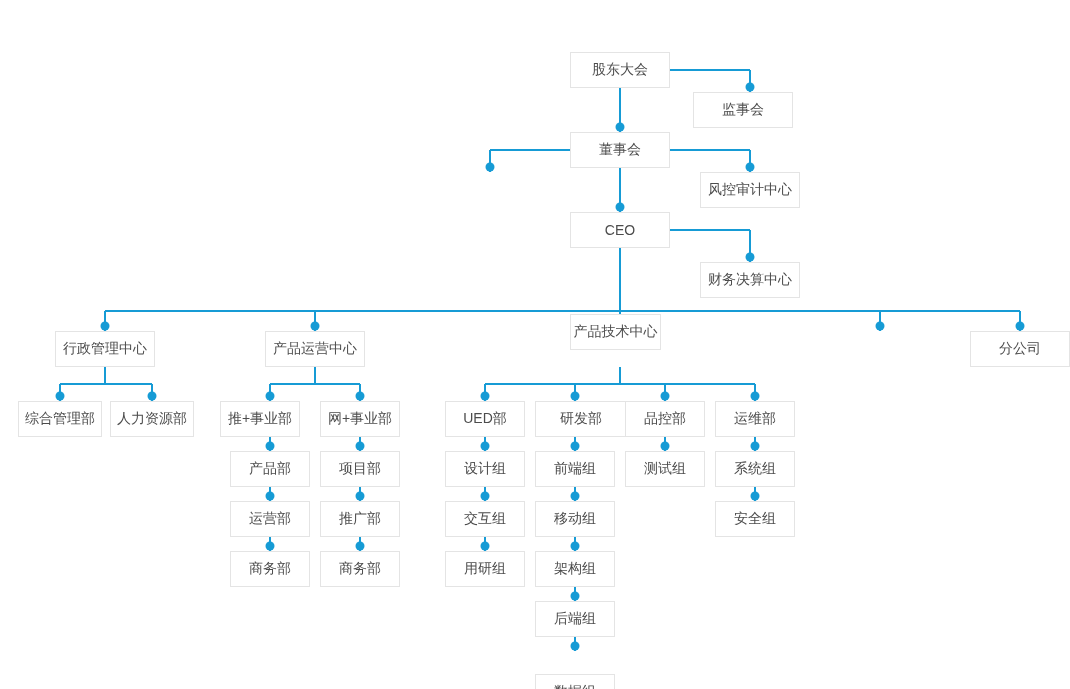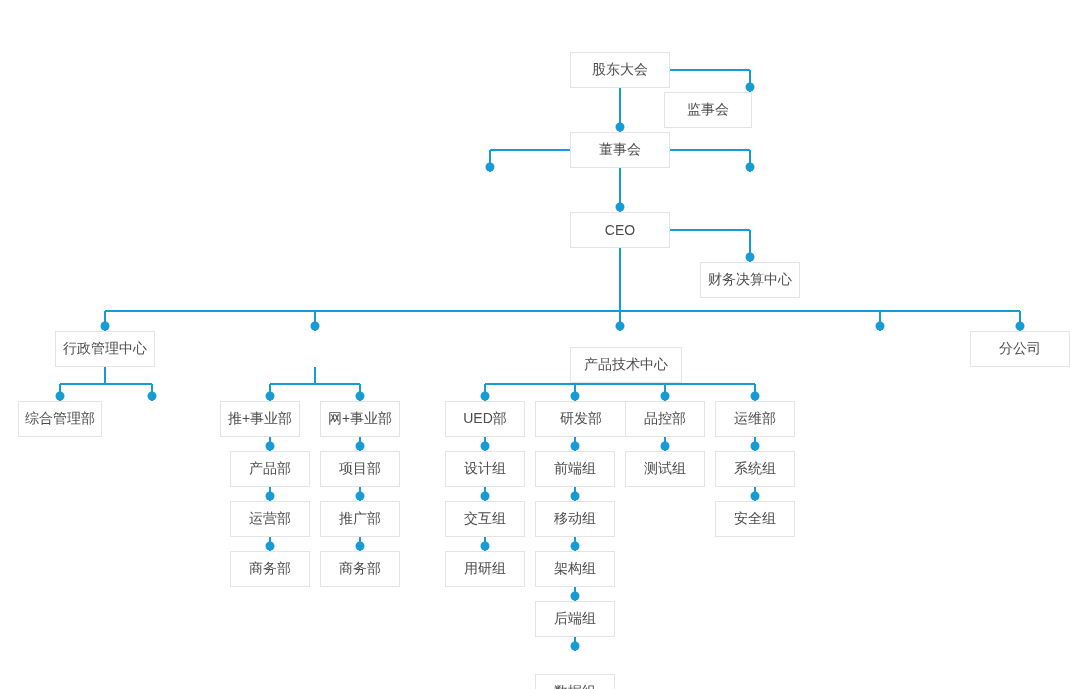--- a/index.html
+++ b/index.html
@@ -3,29 +3,29 @@
 <meta charset="utf-8">
 <style>
   html,body{margin:0;padding:0;background:#ffffff;}
   .canvas{position:relative;width:1070px;height:689px;background:#ffffff;overflow:hidden;
           font-family:"Liberation Sans","DejaVu Sans",sans-serif;padding-left:40px;}
   .wires{position:absolute;left:0;top:0;}
   .node{position:absolute;height:36px;box-sizing:border-box;background:#ffffff;
         border:1px solid #e4e4e4;display:flex;align-items:center;justify-content:center;
         font-size:14px;color:#4c4c4c;white-space:nowrap;}
   .n0{left:570px;top:52px;width:100px}
-  .n1{left:664px;top:92px;width:88px}
+  .n1{left:693px;top:92px;width:100px}
   .n2{left:570px;top:132px;width:100px}
   .n3{left:440px;top:172px;width:100px}
   .n4{left:700px;top:172px;width:100px}
   .n5{left:570px;top:212px;width:100px}
   .n6{left:700px;top:262px;width:100px}
   .n7{left:55px;top:331px;width:100px}
   .n8{left:265px;top:331px;width:100px}
-  .n9{left:570px;top:347px;width:112px}
+  .n9{left:570px;top:314px;width:91px}
   .n10{left:830px;top:331px;width:100px}
   .n11{left:970px;top:331px;width:100px}
   .n12{left:18px;top:401px;width:84px}
   .n13{left:110px;top:401px;width:84px}
   .n14{left:220px;top:401px;width:80px}
   .n15{left:320px;top:401px;width:80px}
   .n16{left:445px;top:401px;width:80px}
   .n17{left:535px;top:401px;width:92px}
   .n18{left:625px;top:401px;width:80px}
   .n19{left:715px;top:401px;width:80px}
@@ -145,26 +145,29 @@
       <circle cx="485" cy="546" r="4.5"></circle> 
         <circle cx="575" cy="546" r="4.5"></circle>
       <circle cx="575" cy="596" r="4.5"></circle> 
         <circle cx="575" cy="646" r="4.5"></circle>
     </g>
   </svg>
 
   <div class="node n0">股东大会</div>
   <div class="node n1">监事会</div>
   <div class="node n2">董事会</div>
+  <div class="node n4">风控审计中心</div>
   <div class="node n5">CEO</div>
   <div class="node n6">财务决算中心</div>
   <div class="node n7">行政管理中心</div>
+  <div class="node n8">产品运营中心</div>
   <div class="node n9">产品技术中心</div>
   <div class="node n11">分公司</div>
   <div class="node n12">综合管理部</div>
+  <div class="node n13">人力资源部</div>
   <div class="node n14">推+事业部</div>
   <div class="node n15">网+事业部</div>
   <div class="node n16">UED部</div>
   <div class="node n17">研发部</div>
   <div class="node n18">品控部</div>
   <div class="node n19">运维部</div>
   <div class="node n20">产品部</div>
   <div class="node n21">项目部</div>
   <div class="node n22">设计组</div>
   <div class="node n23">前端组</div>

